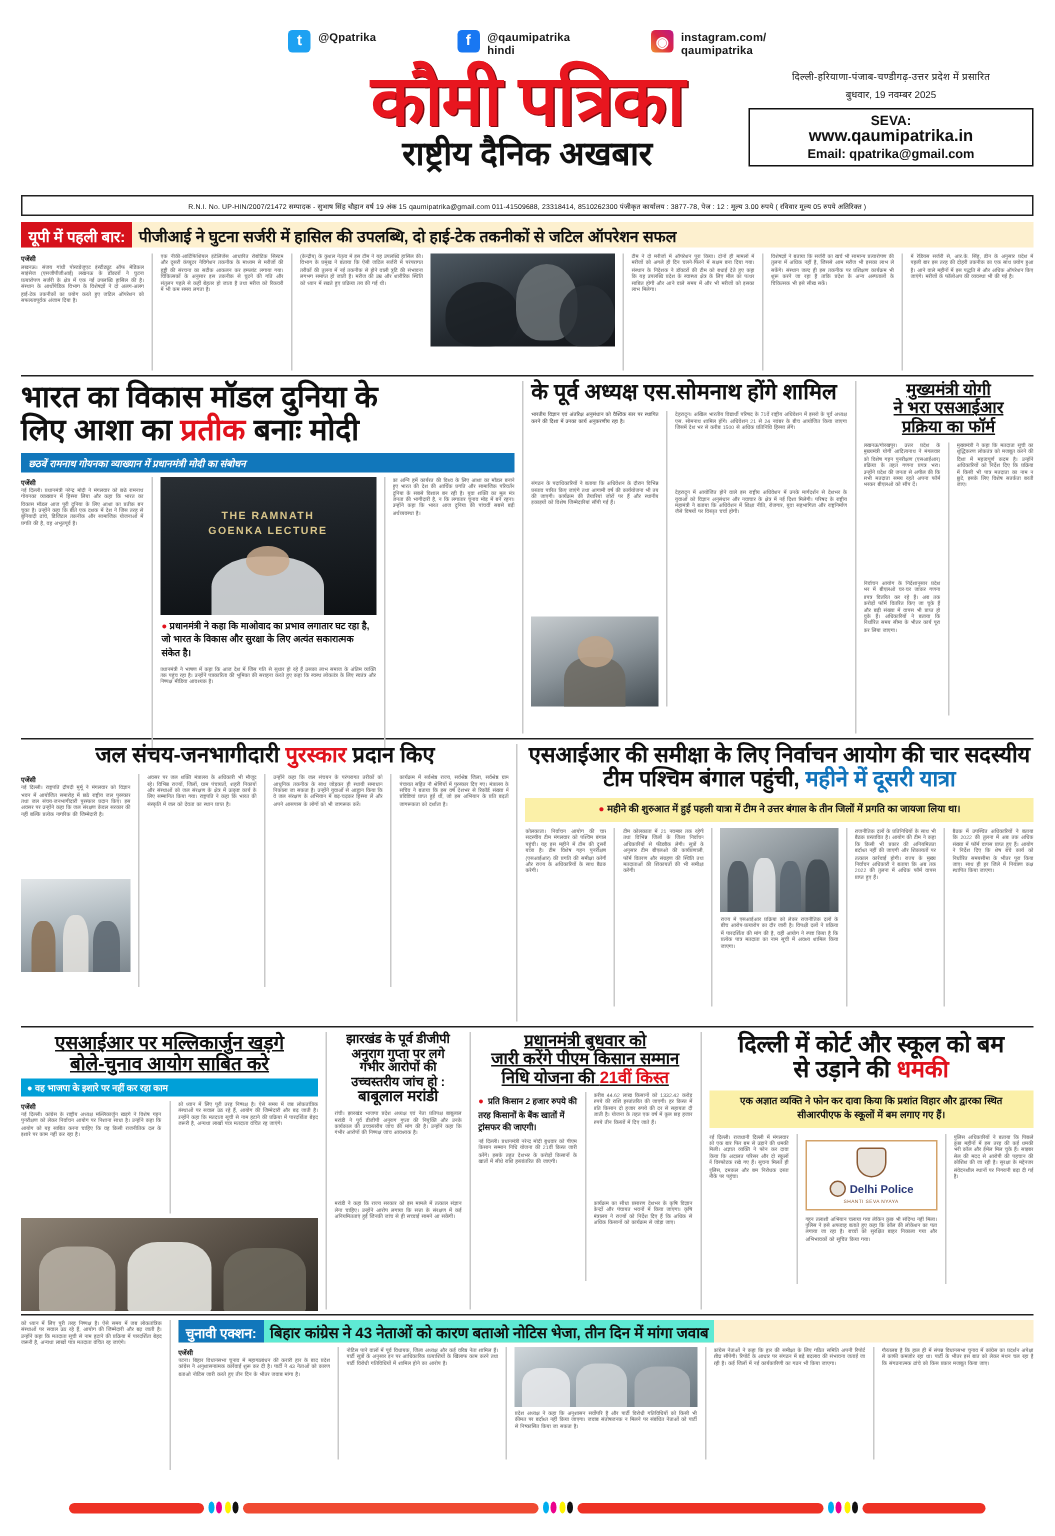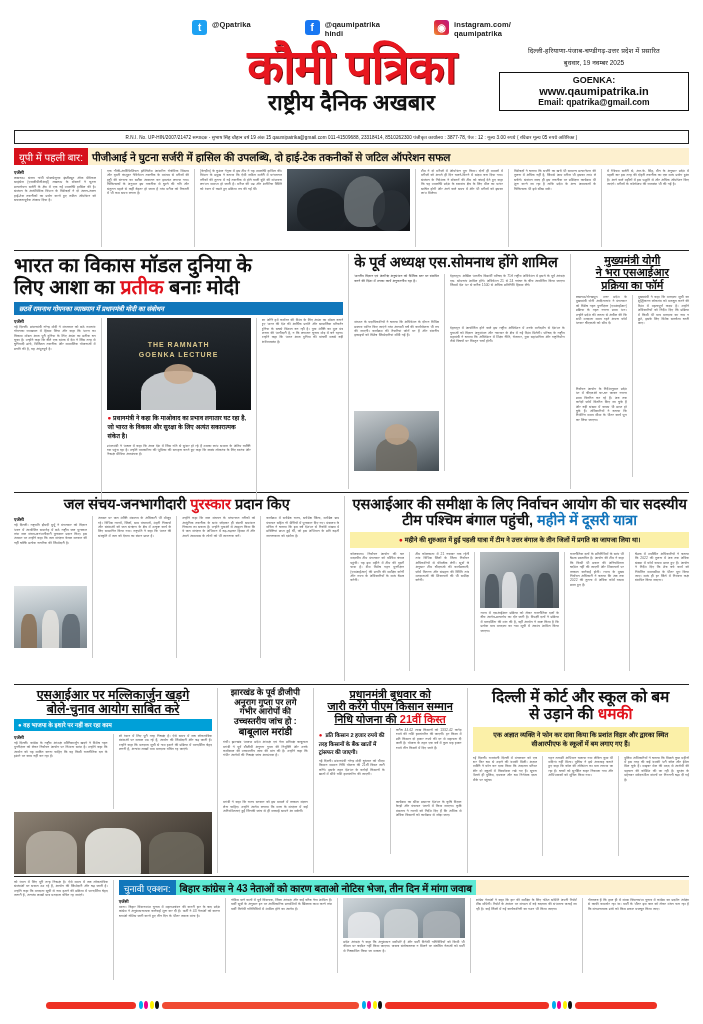--- a/index.html
+++ b/index.html
@@ -41,21 +41,21 @@
   .visit-box .v1 { font-size:9px; font-weight:bold; color:#111; }
   .visit-box .v2 { font-size:11px; font-weight:bold; color:#111; }
   .visit-box .v3 { font-size:8.5px; font-weight:bold; color:#111; }
 
   
   .rni { border:1px solid #222; text-align:center; font-size:4.6px; color:#111;
          padding:3px 0; margin-top:4px; letter-spacing:.1px; }
 
   
   .topbanner { display:flex; margin-top:4px; background:#fdf0cf; align-items:stretch; height:17px;}
-  .topbanner .kicker { background:#d6111b; color:#fff; font-size:10px; font-weight:normal;
+  .topbanner .kicker { background:#d6111b; color:#fff; font-size:10px; font-weight:bold;
         padding:1px 5px 0; display:flex; align-items:center; white-space:nowrap;}
   .topbanner .txt { color:#111; font-size:10.5px; font-weight:bold; padding:1px 4px 0;
         display:flex; align-items:center; white-space:nowrap; overflow:hidden;}
 
   
   .cols { display:flex; gap:5px; }
   .col { flex:1; }
   .rule-v { width:1px; background:#c9c9c9; flex:none; }
   .hr { height:1px; background:#222; margin:3px 0; }
 
@@ -138,21 +138,21 @@
     </div>
   </div>
 
   <div class="masthead">
     <div class="mast-title">कौमी पत्रिका</div>
     <div class="mast-sub">राष्ट्रीय दैनिक अखबार</div>
     <div class="mast-right">
       <div class="mast-region">दिल्ली-हरियाणा-पंजाब-चण्डीगढ़-उत्तर प्रदेश में प्रसारित</div>
       <div class="mast-date">बुधवार, 19 नवम्बर 2025</div>
       <div class="visit-box">
-        <div class="v1">GOENKA:</div>
+        <div class="v1">SEVA:</div>
         <div class="v2">www.qaumipatrika.in</div>
         <div class="v3">Email: qpatrika@gmail.com</div>
       </div>
     </div>
   </div>
 
   <div class="rni">R.N.I. No. UP-HIN/2007/21472 सम्पादक - सुभाष सिंह चौहान  वर्ष 19 अंक 15 qaumipatrika@gmail.com  011-41509688, 23318414, 8510262300  पंजीकृत कार्यालय : 3877-78, पेज : 12 : मूल्य 3.00 रुपये ( रविवार मूल्य 05 रुपये अतिरिक्त )</div>
 
   <div class="topbanner">
     <div class="kicker">यूपी में पहली बार:</div>
@@ -404,20 +404,28 @@
     <div class="col" style="flex:2.35">
       <div class="hl mid" style="text-align:center;font-size:15.5px">दिल्ली में कोर्ट और स्कूल को बम</div>
       <div class="hl mid" style="text-align:center;font-size:15.5px"><span>से उड़ाने की </span><span class="red">धमकी</span></div>
       <div class="subbar-yellow">एक अज्ञात व्यक्ति ने फोन कर दावा किया कि प्रशांत विहार और द्वारका स्थित सीआरपीएफ के स्कूलों में बम लगाए गए हैं।</div>
       <div class="cols" style="margin-top:4px">
         <div class="col">
           <div class="btext" style="height:100px">नई दिल्ली। राजधानी दिल्ली में मंगलवार को एक बार फिर बम से उड़ाने की धमकी मिली। अज्ञात व्यक्ति ने फोन कर दावा किया कि अदालत परिसर और दो स्कूलों में विस्फोटक रखे गए हैं। सूचना मिलते ही पुलिस, दमकल और बम निरोधक दस्ता मौके पर पहुंचा।</div>
         </div>
         <div class="rule-v"></div>
         <div class="col">
+          <div class="police-box">
+            <div class="police-emb"></div>
+            <div class="police-row">
+              <span class="police-seal"></span>
+              <span class="police-name">Delhi Police</span>
+            </div>
+            <div class="police-tag">SHANTI SEVA NYAYA</div>
+          </div>
           <div class="btext" style="height:44px">गहन तलाशी अभियान चलाया गया लेकिन कुछ भी संदिग्ध नहीं मिला। पुलिस ने इसे अफवाह बताते हुए कहा कि कॉल की लोकेशन का पता लगाया जा रहा है। बच्चों को सुरक्षित बाहर निकाला गया और अभिभावकों को सूचित किया गया।</div>
         </div>
         <div class="rule-v"></div>
         <div class="col">
           <div class="btext" style="height:100px">पुलिस अधिकारियों ने बताया कि पिछले कुछ महीनों में इस तरह की कई धमकी भरी कॉल और ईमेल मिल चुके हैं। साइबर सेल की मदद से आरोपी की पहचान की कोशिश की जा रही है। सुरक्षा के मद्देनजर संवेदनशील स्थानों पर निगरानी बढ़ा दी गई है।</div>
         </div>
       </div>
     </div>
   </div>
 

